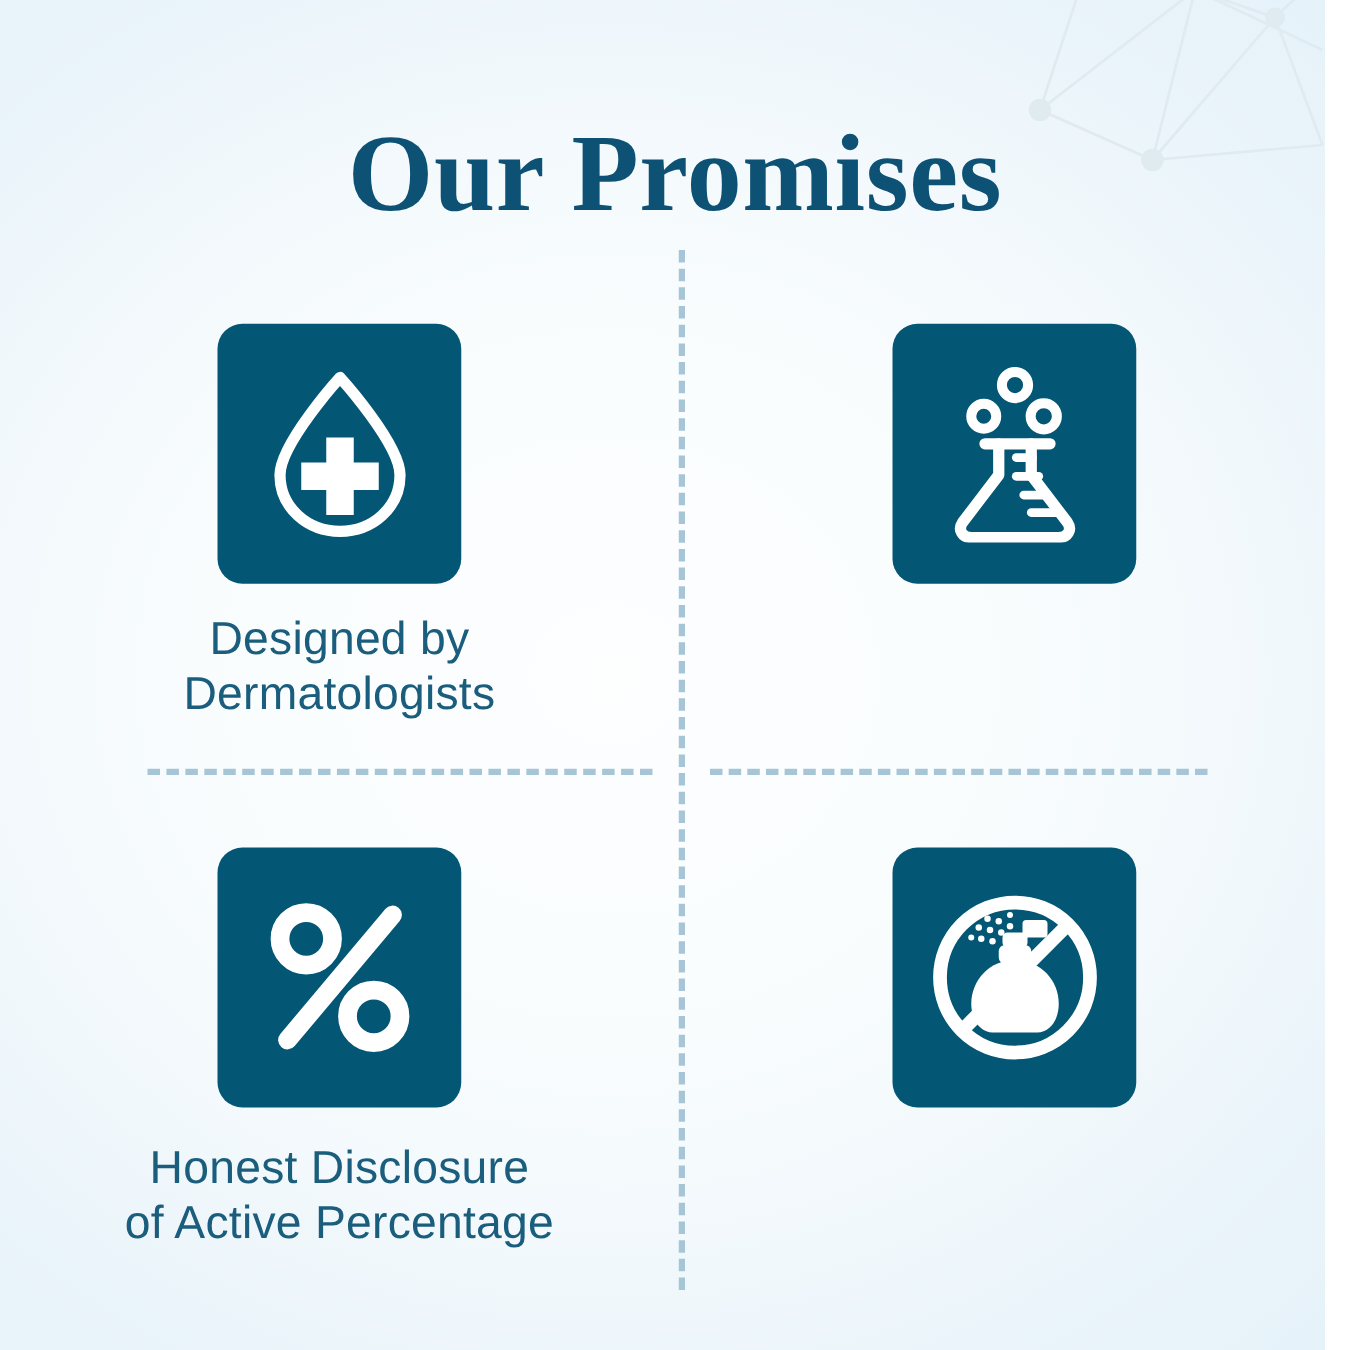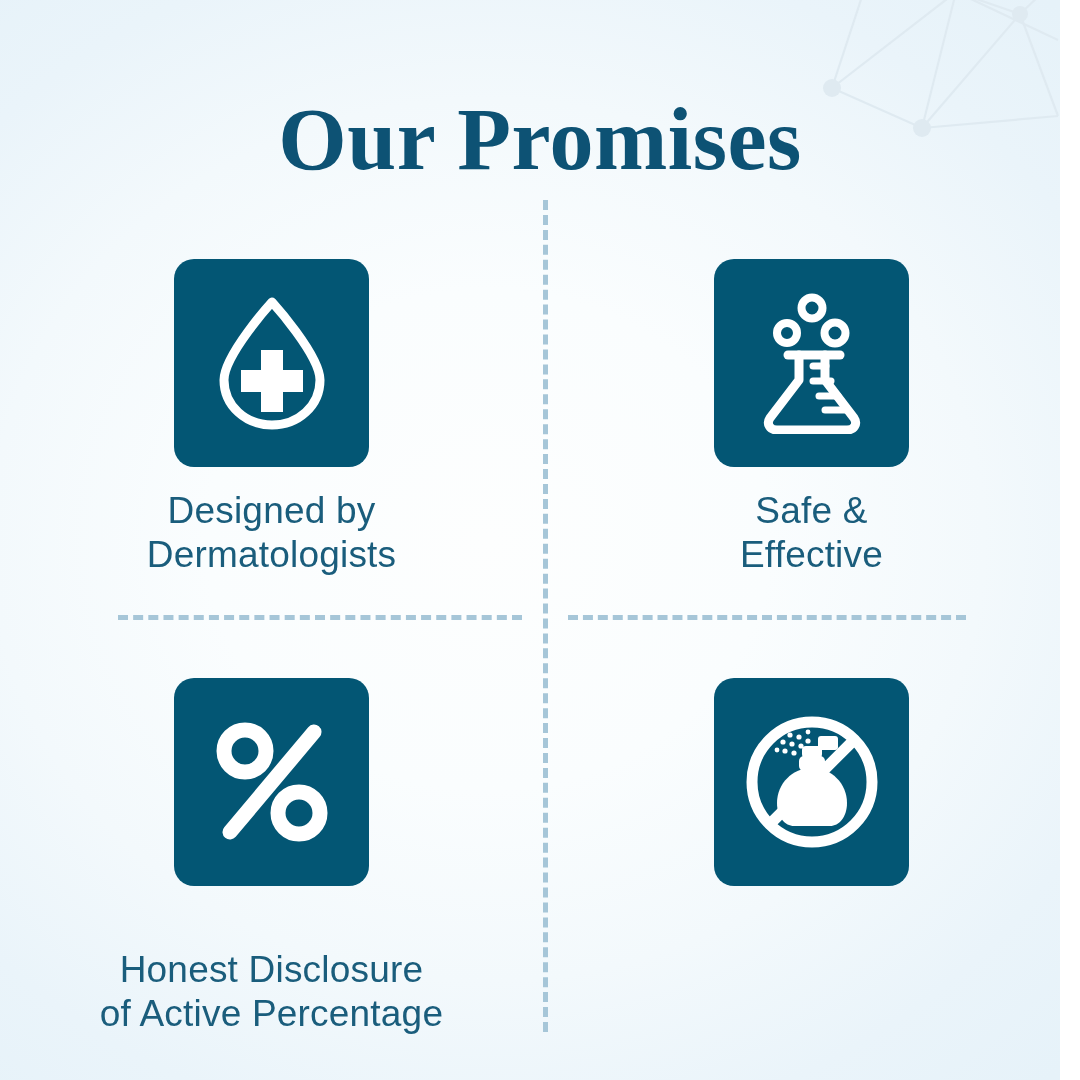--- a/index.html
+++ b/index.html
@@ -92,21 +92,21 @@
     grid-template-rows: 615px 465px;
   }
 
   .promise {
     display: flex;
     flex-direction: column;
     align-items: center;
     justify-content: flex-start;
   }
   .promise.row-top    { padding-top: 259px; }
-  .promise.row-bottom { padding-top: 63px; gap: 36px; }
+  .promise.row-bottom { padding-top: 63px; }
 
   .tile {
     width: 195px;
     height: 208px;
     border-radius: 20px;
     background: #035674;
     display: flex;
     align-items: center;
     justify-content: center;
     flex: none;
@@ -184,22 +184,20 @@
           <path d="M52 63 V88 L23 126 C19 132 23 138 30 138 H100 C107 138 111 132 107 126 L78 88 V63" stroke="#ffffff" stroke-width="9" stroke-linejoin="round" stroke-linecap="round" fill="none"></path>
 
           <g stroke="#ffffff" stroke-width="7" stroke-linecap="round">
             <path d="M66 74 H79"></path>
             <path d="M66 89 H84"></path>
             <path d="M72 104 H91"></path>
             <path d="M78 118 H98"></path>
           </g>
         </svg>
       </div>
-      <div class="label">Safe &amp;
-Effective</div>
     </div>
 
     <div class="promise row-bottom">
       <div class="tile">
         <svg width="112" height="120" viewBox="0 0 112 120" fill="none" xmlns="http://www.w3.org/2000/svg">
           <circle cx="29" cy="29" r="21" stroke="#ffffff" stroke-width="15" fill="none"></circle>
           <circle cx="83" cy="91" r="21" stroke="#ffffff" stroke-width="15" fill="none"></circle>
           <path d="M98 10 L14 110" stroke="#ffffff" stroke-width="15" stroke-linecap="round"></path>
         </svg>
       </div>

